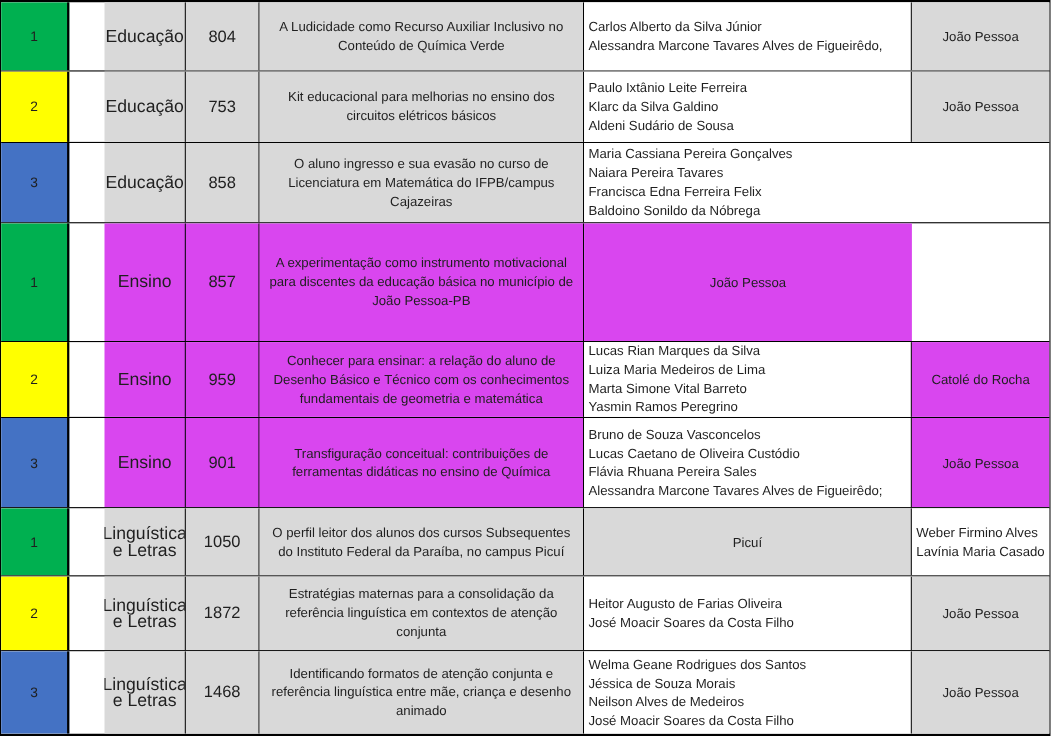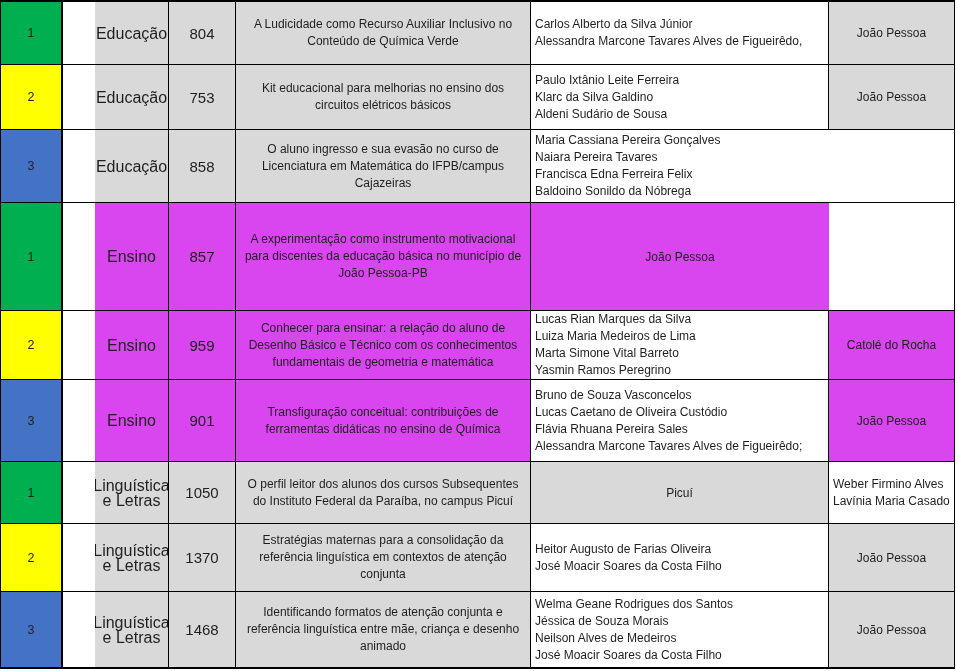--- a/index.html
+++ b/index.html
@@ -145,21 +145,21 @@
     <div class="cell id">1050</div>
     <div class="cell title">O perfil leitor dos alunos dos cursos Subsequentes do Instituto Federal da Paraíba, no campus Picuí</div>
     <div class="cell city">Picuí</div>
     <div class="cell authors">Weber Firmino Alves
 Lavínia Maria Casado</div>
   </div>
 
   <div class="row shade-gray" style="height: 68px;">
     <div class="cell rank" style="background: rgb(255, 255, 0);">2</div>
     <div class="cell category">Linguística e Letras</div>
-    <div class="cell id">1370</div>
+    <div class="cell id">1872</div>
     <div class="cell title">Estratégias maternas para a consolidação da referência linguística em contextos de atenção conjunta</div>
     <div class="cell authors">Heitor Augusto de Farias Oliveira
 José Moacir Soares da Costa Filho</div>
     <div class="cell city">João Pessoa</div>
   </div>
 
   <div class="row shade-gray" style="height: 75px;">
     <div class="cell rank" style="background: rgb(68, 114, 196);">3</div>
     <div class="cell category">Linguística e Letras</div>
     <div class="cell id">1468</div>

